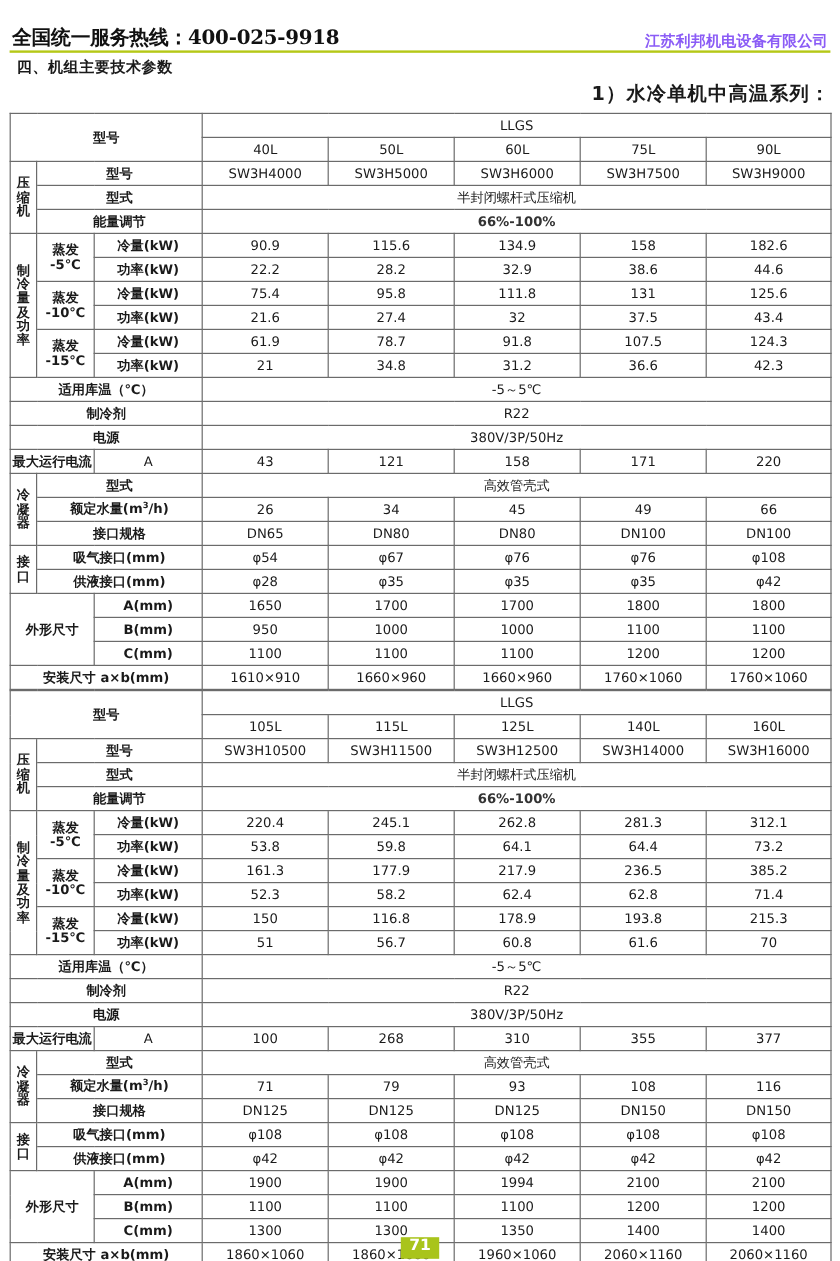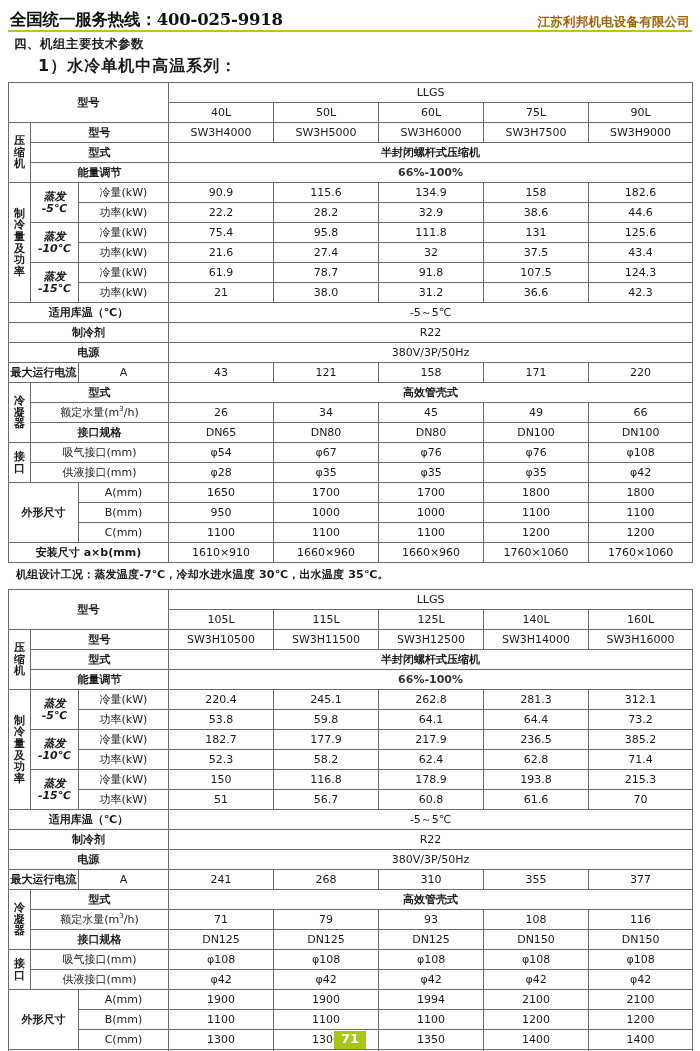--- a/index.html
+++ b/index.html
@@ -23,49 +23,49 @@
     position: relative;
   }
 
   
   .top-header {
     display: flex;
     align-items: flex-end;
     justify-content: space-between;
     padding: 4px 2px 2px 2px;
     border-bottom: 2.5px solid #b5c816;
-    height: 32px;
+    height: 44px;
     box-sizing: border-box;
   }
   .hotline {
     font-family: "DejaVu Serif", "Liberation Serif", serif;
     font-weight: bold;
     font-size: 16.5px;
     letter-spacing: -0.2px;
     color: #111;
     line-height: 1;
     white-space: nowrap;
   }
   .company {
     font-size: 12.5px;
     font-weight: bold;
-    color: #a16207;
+    color: #8b5cf6;
     line-height: 1;
     white-space: nowrap;
     letter-spacing: 0.2px;
   }
 
   .section-title {
     font-size: 12.5px;
     font-weight: bold;
     margin: 4px 0 0 6px;
     letter-spacing: 0.5px;
   }
   .sub-title {
-    text-align: left;
+    text-align: right;
     font-size: 16px;
     font-weight: bold;
     margin: 3px 0 5px 30px;
     letter-spacing: 1px;
   }
 
   
   table.spec {
     border-collapse: collapse;
     width: 684px;
@@ -91,37 +91,36 @@
     line-height: 1.12;
     padding: 1px 0;
   }
   td.vlabel span { display: block; }
   td.lbl {
     font-size: 11.5px;
     font-weight: bold;
   }
   td.lbl-sm {
     font-size: 10.5px;
-    font-weight: normal;
+    font-weight: bold;
   }
   td.evap {
     font-size: 11px;
     font-weight: bold;
     line-height: 1.12;
     padding: 1px 0;
-    font-style: italic;
   }
   td.evap span { display: block; }
   td.val {
     font-size: 11.5px;
     font-weight: normal;
   }
   td.center-wide {
     font-size: 11.5px;
-    font-weight: bold;
+    font-weight: normal;
   }
   td.thin {
     font-size: 10px;
     font-weight: bold;
     color: #333;
   }
   td.model-head {
     font-size: 12px;
     font-weight: bold;
   }
@@ -277,21 +276,21 @@
         <td class="lbl-sm">冷量(kW)</td>
         <td class="val">61.9</td>
         <td class="val">78.7</td>
         <td class="val">91.8</td>
         <td class="val">107.5</td>
         <td class="val">124.3</td>
       </tr>
       <tr>
         <td class="lbl-sm">功率(kW)</td>
         <td class="val">21</td>
-        <td class="val">38.0</td>
+        <td class="val">34.8</td>
         <td class="val">31.2</td>
         <td class="val">36.6</td>
         <td class="val">42.3</td>
       </tr>
 
       <tr>
         <td class="lbl" colspan="3">适用库温（℃）</td>
         <td class="val" colspan="5">-5～5℃</td>
       </tr>
       <tr>
@@ -389,21 +388,20 @@
         <td class="lbl" colspan="3">安装尺寸 a×b(mm)</td>
         <td class="val">1610×910</td>
         <td class="val">1660×960</td>
         <td class="val">1660×960</td>
         <td class="val">1760×1060</td>
         <td class="val">1760×1060</td>
       </tr>
     </tbody>
   </table>
 
-  <div class="note">机组设计工况：蒸发温度-7℃，冷却水进水温度 30℃，出水温度 35℃。</div>
 
   <table class="spec">
     <colgroup>
       <col style="width:22px">
         <col style="width:48px">
         <col style="width:90px">
       <col style="width:105px">
         <col style="width:105px">
         <col style="width:105px">
         <col style="width:105px">
@@ -471,21 +469,21 @@
         <td class="val">64.1</td>
         <td class="val">64.4</td>
         <td class="val">73.2</td>
       </tr>
       <tr>
         <td class="evap" rowspan="2">
           <span>蒸发</span>
           <span>-10℃</span>
         </td>
         <td class="lbl-sm">冷量(kW)</td>
-        <td class="val">182.7</td>
+        <td class="val">161.3</td>
         <td class="val">177.9</td>
         <td class="val">217.9</td>
         <td class="val">236.5</td>
         <td class="val">385.2</td>
       </tr>
       <tr>
         <td class="lbl-sm">功率(kW)</td>
         <td class="val">52.3</td>
         <td class="val">58.2</td>
         <td class="val">62.4</td>
@@ -521,21 +519,21 @@
         <td class="lbl" colspan="3">制冷剂</td>
         <td class="val" colspan="5">R22</td>
       </tr>
       <tr>
         <td class="lbl" colspan="3">电源</td>
         <td class="val" colspan="5">380V/3P/50Hz</td>
       </tr>
       <tr>
         <td class="lbl" colspan="2">最大运行电流</td>
         <td class="unit">A</td>
-        <td class="val">241</td>
+        <td class="val">100</td>
         <td class="val">268</td>
         <td class="val">310</td>
         <td class="val">355</td>
         <td class="val">377</td>
       </tr>
 
       <tr>
         <td class="vlabel" rowspan="3">
           <span>冷</span>
           <span>凝</span>

